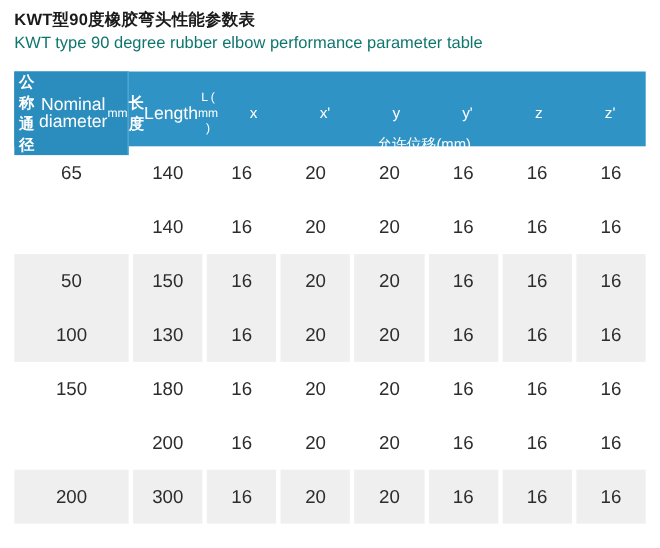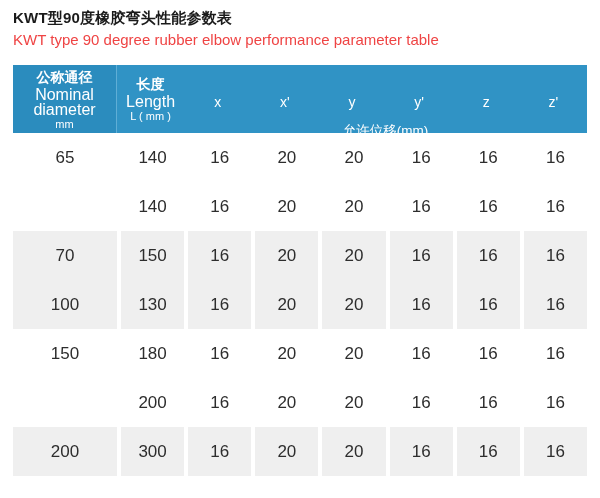--- a/index.html
+++ b/index.html
@@ -11,38 +11,38 @@
   }
   .page { position:relative; width:552px; height:498px; background:#ffffff; }
 
   .title {
     position:absolute; left:13px; top:9px;
     font-size:15px; font-weight:bold; color:#1a1a1a;
     letter-spacing:0.2px; white-space:nowrap;
   }
   .subtitle {
     position:absolute; left:13px; top:31px;
-    font-size:15px; font-weight:400; color:#ef4444;
+    font-size:15px; font-weight:400; color:#0f766e;
     white-space:nowrap;
   }
 
   .table { position:absolute; left:13px; top:65px; width:574px; }
 
   
   .thead {
     position:relative;
     display:grid;
     grid-template-columns:104px repeat(7, 1fr);
     height:68px;
     background:#3093C5;
     color:#ffffff;
   }
   .th-col1 { background:#2B8CBE; border-right:1px solid #5FAED6; }
   .th-block {
-    display:flex; flex-direction:column;
+    display:flex; flex-direction:row;
     justify-content:center; align-items:center;
     text-align:center; height:100%;
   }
   .th-zh   { font-size:14px; line-height:19px; font-weight:bold; }
   .th-en   { font-size:16px; line-height:15px; }
   .th-unit { font-size:11px; line-height:14px; }
   .th-axis {
     display:flex; justify-content:center; align-items:flex-start;
     padding-top:29px; font-size:14px; line-height:16px;
   }
@@ -128,21 +128,21 @@
             <div class="val">16</div>
             <div class="val">16</div>
           </div>
           <div class="cell">
             <div class="val">16</div>
             <div class="val">16</div>
           </div>
         </div>
         <div class="band">
           <div class="cell shaded">
-            <div class="val">70</div>
+            <div class="val">50</div>
             <div class="val">100</div>
           </div>
           <div class="cell shaded">
             <div class="val">150</div>
             <div class="val">130</div>
           </div>
           <div class="cell shaded">
             <div class="val">16</div>
             <div class="val">16</div>
           </div>

